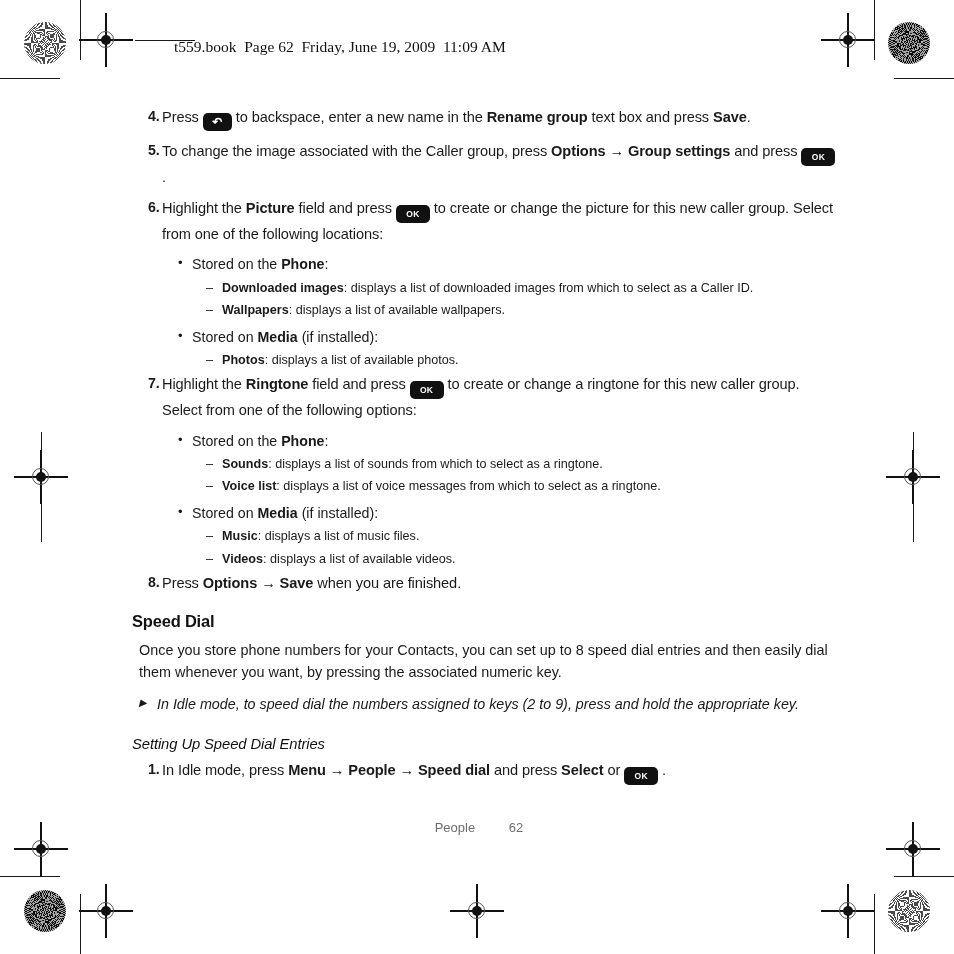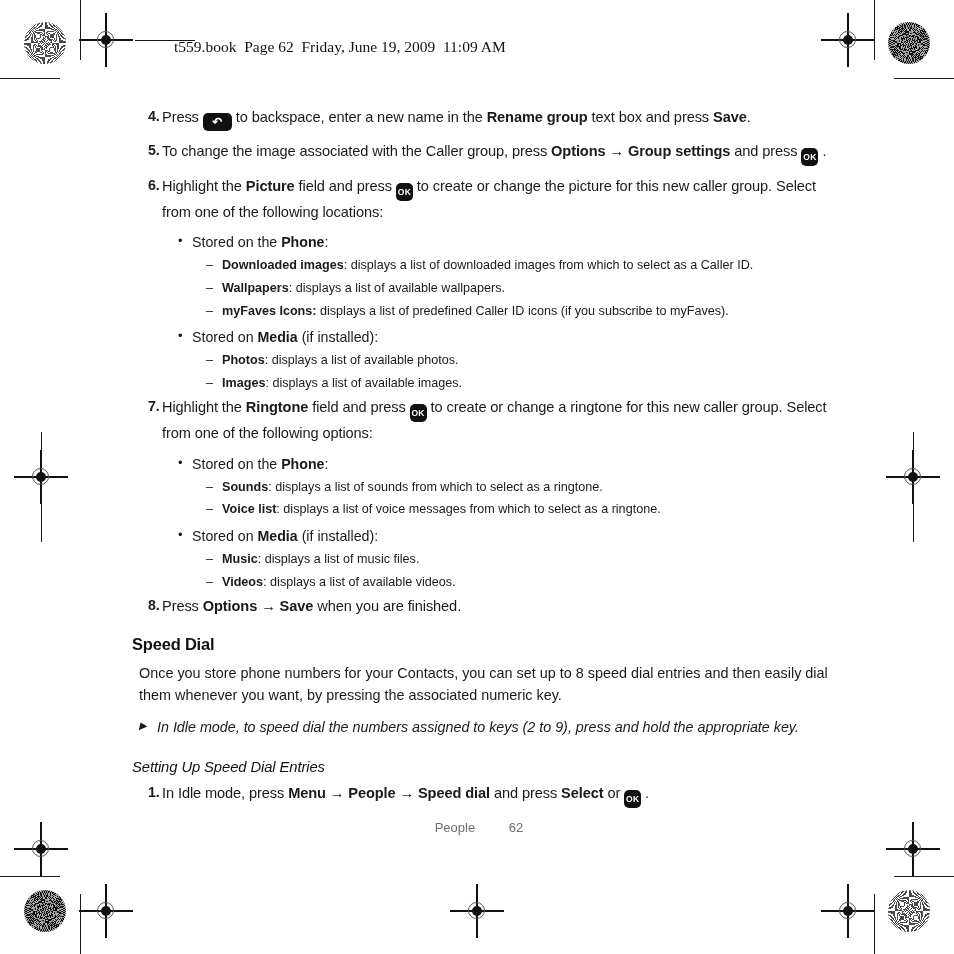--- a/index.html
+++ b/index.html
@@ -152,21 +152,21 @@
     display: inline-block;
     vertical-align: -4px;
     background: #111;
     color: #fff;
     border-radius: 5px;
     text-align: center;
     font-weight: bold;
     line-height: 1;
   }
   .key-ok {
-    width: 17px; height: 18px;
+    width: 34px; height: 18px;
     font-size: 8.5px;
     padding-top: 5px;
     box-sizing: border-box;
     letter-spacing: 0.2px;
   }
   .key-back {
     width: 29px; height: 18px;
     font-size: 12px;
     padding-top: 3px;
     box-sizing: border-box;
@@ -321,24 +321,22 @@
         <div class="step">
           <div class="step-num">6.</div>
           <div class="step-body">Highlight the <b>Picture</b> field and press <span class="key key-ok">OK</span> to create or change the picture for this new caller group. Select from one of the following locations:</div>
         </div>
       </div>
 
     <div id="picture-host">
         <div class="bullet">Stored on the <b>Phone</b>:</div>
         <div class="dash"><b>Downloaded images</b>: displays a list of downloaded images from which to select as a Caller ID.</div>
         <div class="dash"><b>Wallpapers</b>: displays a list of available wallpapers.</div>
-        <div class="dash"><b>myFaves Icons:</b> displays a list of predefined Caller ID icons (if you subscribe to myFaves).</div>
         <div class="bullet">Stored on <b>Media</b> (if installed):</div>
         <div class="dash"><b>Photos</b>: displays a list of available photos.</div>
-        <div class="dash"><b>Images</b>: displays a list of available images.</div>
       </div>
 
     <div id="step7-host">
         <div class="step">
           <div class="step-num">7.</div>
           <div class="step-body">Highlight the <b>Ringtone</b> field and press <span class="key key-ok">OK</span> to create or change a ringtone for this new caller group. Select from one of the following options:</div>
         </div>
       </div>
 
     <div id="ringtone-host">

